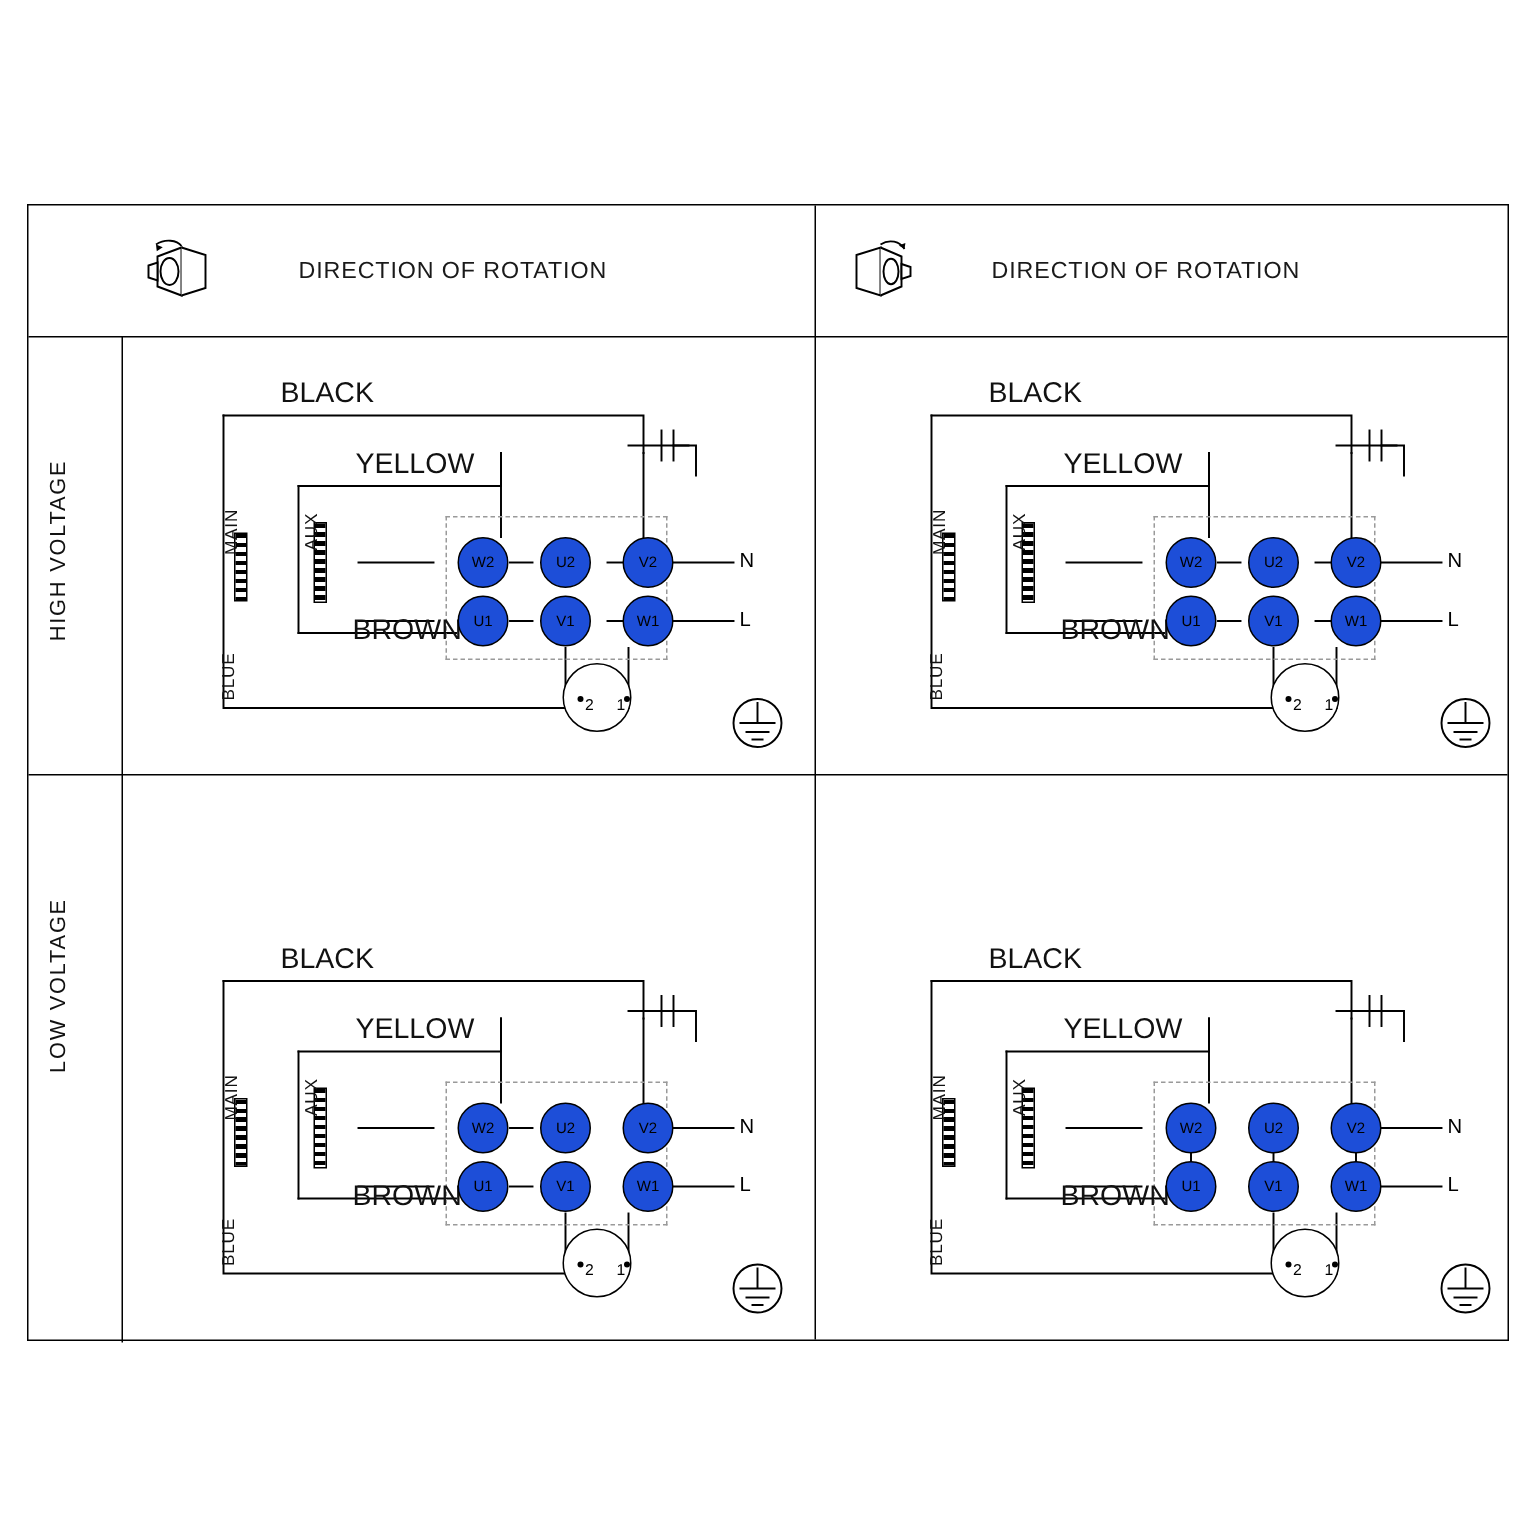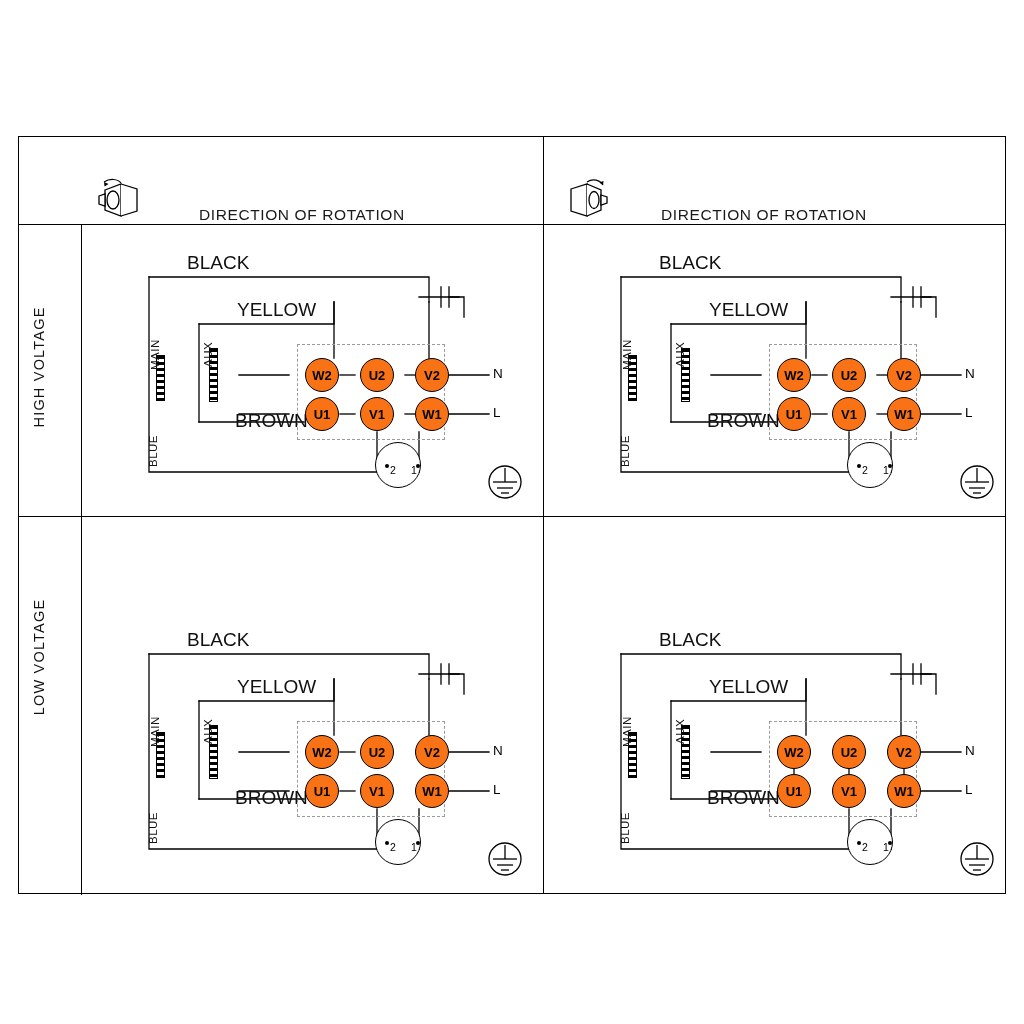--- a/index.html
+++ b/index.html
@@ -44,21 +44,21 @@
     top: 87px;
     height: 671px;
   }
 
   
   .header-cell {
     position: absolute;
     top: 0;
     height: 87px;
     display: flex;
-    align-items: flex-end;
+    align-items: center;
   }
   .header-title {
     font-size: 15.5px;
     letter-spacing: 0.6px;
     color: #1a1a1a;
   }
 
   
   .motor-ico {
     position: relative;
@@ -99,27 +99,26 @@
     font-size: 11.5px;
     letter-spacing: 0.5px;
   }
   .term {
     position: absolute;
     width: 34px;
     height: 34px;
     border: 1.4px solid #000;
     border-radius: 50%;
     box-sizing: border-box;
-    font-size: 13px;
+    font-size: 10px;
     display: flex;
     align-items: center;
     justify-content: center;
-    background: #f97316;
+    background: #1d4ed8;
     color: #000;
-    font-weight: bold;
   }
   .cap-circle {
     position: absolute;
     width: 46px;
     height: 46px;
     border: 1.4px solid #000;
     border-radius: 50%;
     box-sizing: border-box;
     background: #fff;
   }

